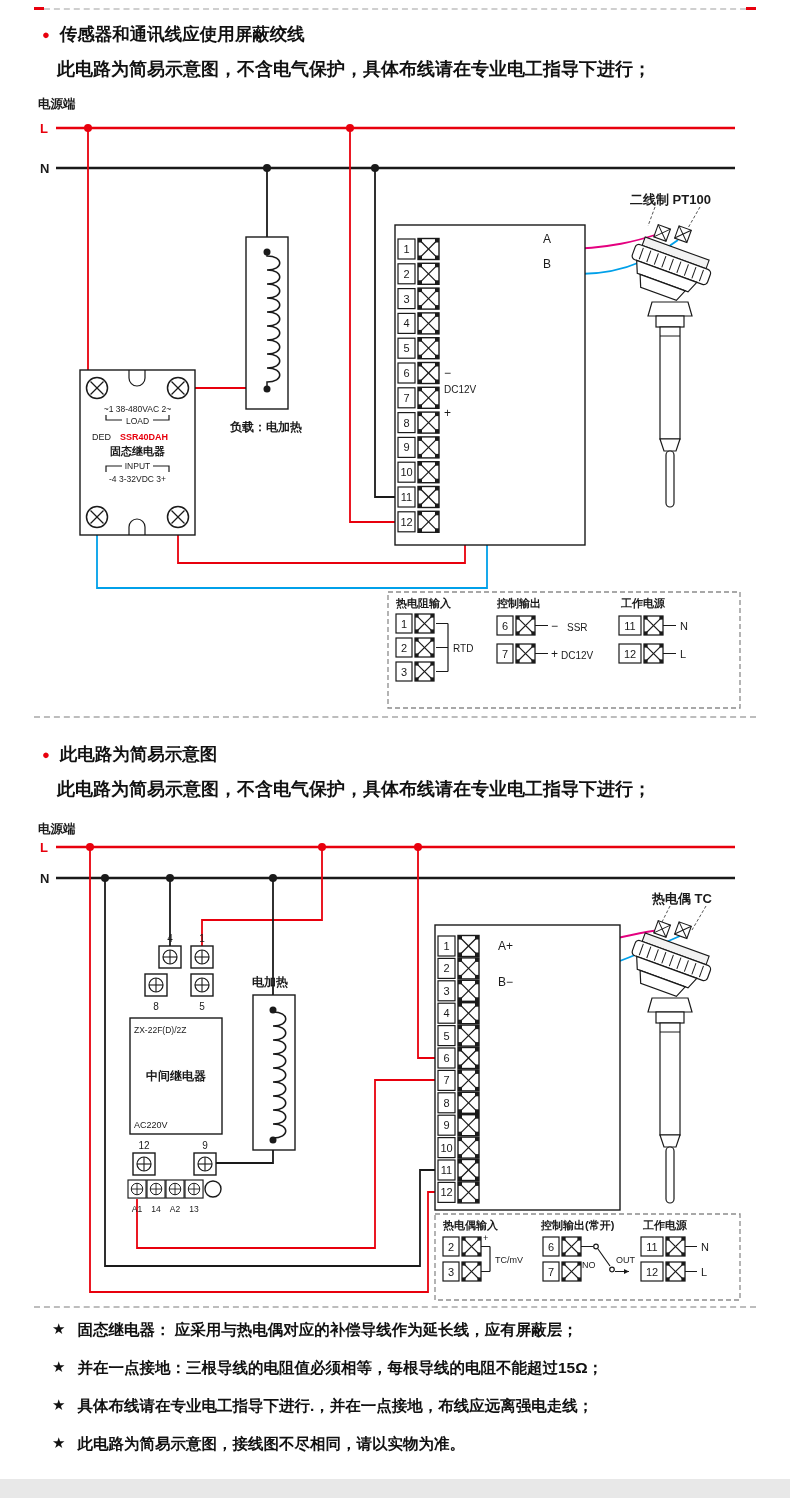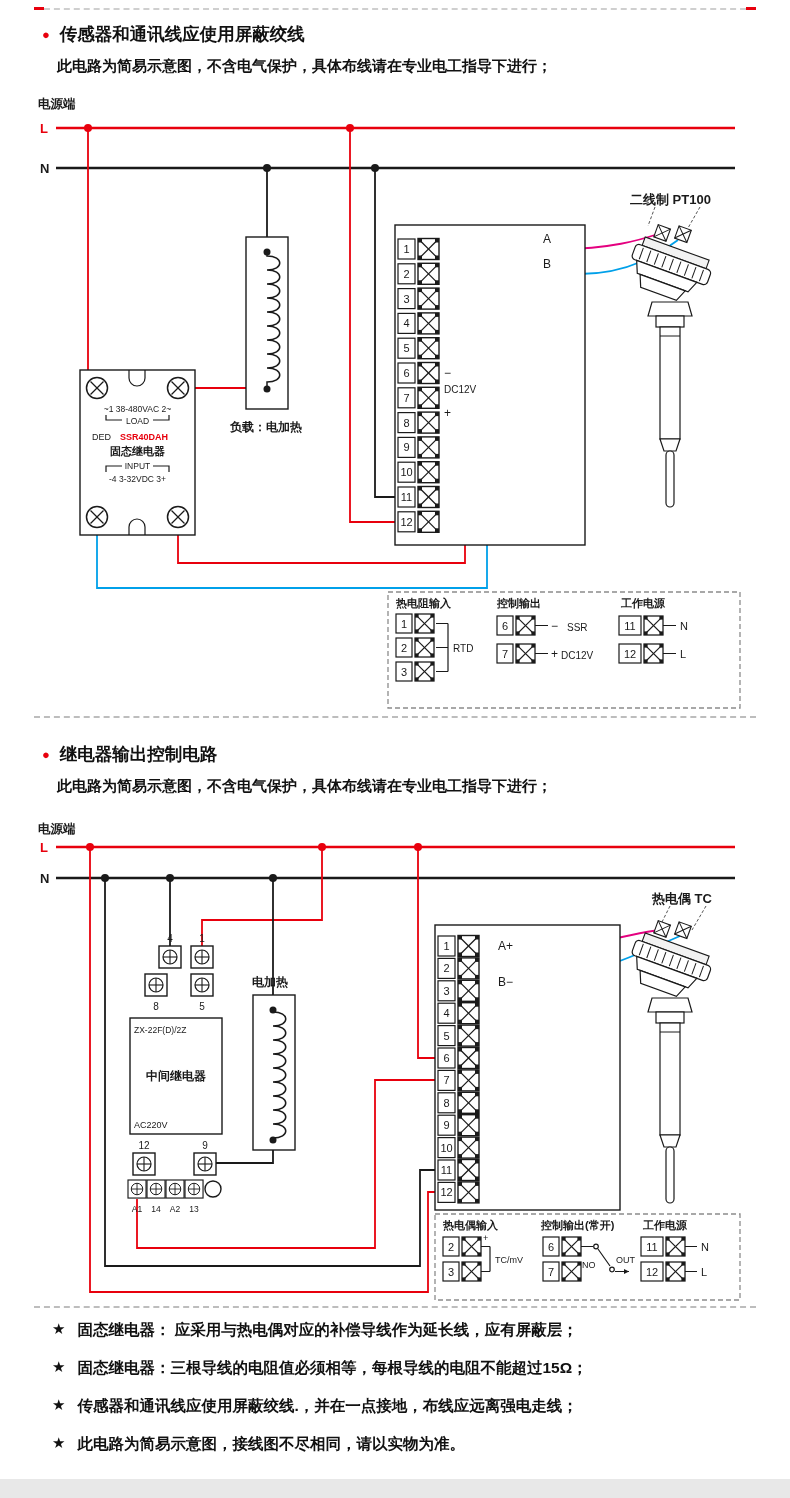--- a/index.html
+++ b/index.html
@@ -1,21 +1,21 @@
 <!DOCTYPE html>
 <html style="--wire-red: #e8000d; --wire-blue: #00a0e9; --wire-magenta: #e4007f; --bullet-red: #e8000d; --model-red: #e8000d; --ink: #1a1a1a;"><head>
 <meta charset="utf-8">
 <style>
   html,body{margin:0;padding:0;}
   body{width:790px;height:1498px;position:relative;background:#fff;overflow:hidden;
        font-family:"Liberation Sans","DejaVu Sans",sans-serif;color:#1a1a1a;}
   .abs{position:absolute;}
   .title-row{display:flex;align-items:center;gap:10px;font-size:17.5px;font-weight:bold;color:#111;}
   .bullet{color:var(--bullet-red,#e8000d);font-size:13px;line-height:1;}
-  .subtitle{font-size:15px;font-weight:bold;color:#111;}
+  .subtitle{font-size:18px;font-weight:bold;color:#111;}
   .divider{border-top:2px dashed #bdbdbd;width:722px;height:0;}
   .topdash{border-top:2px dashed #cfcfcf;width:722px;height:0;}
   .redtick{width:10px;height:3px;background:var(--bullet-red,#e8000d);}
   .fn{display:flex;align-items:flex-start;gap:12px;font-size:15.5px;font-weight:bold;color:#111;}
   .fn .star{font-size:15px;}
   .graybar{background:#e8e8e8;width:790px;height:19px;}
 
   svg text{font-family:"Liberation Sans","DejaVu Sans",sans-serif;fill:#1a1a1a;}
   .mid{text-anchor:middle;}
   .plbl{font-size:12.5px;font-weight:bold;}
@@ -302,21 +302,21 @@
     <path class="thin" d="M663,625.5 L676,625.5 M663,653.5 L676,653.5"></path>
     <text x="680" y="630" class="s11">N</text>
     <text x="680" y="658" class="s11">L</text>
   </g>
 </svg>
 
 <div class="abs divider" style="top:716px;left:34px;"></div>
 
 <div class="abs title-row" style="top:742px;left:42px;">
   <span class="bullet">●</span>
-  <span>继电器输出控制电路</span>
+  <span>此电路为简易示意图</span>
 </div>
 <div class="abs subtitle" style="top:777px;left:57px;">此电路为简易示意图，不含电气保护，具体布线请在专业电工指导下进行；</div>
 
 <svg class="abs" style="top:810px;left:0;" width="790" height="492" viewBox="0 810 790 492">
   <text x="38" y="833" class="plbl">电源端</text>
   <text x="40" y="852" class="lnlbl">L</text>
   <line x1="56" y1="847" x2="735" y2="847" class="wl"></line>
   <text x="40" y="883" class="nlbl">N</text>
   <line x1="56" y1="878" x2="735" y2="878" class="wn"></line>
 
@@ -507,24 +507,24 @@
 </svg>
 
 <div class="abs divider" style="top:1306px;left:34px;"></div>
 
 <div class="abs fn" style="top:1320px;left:52px;">
   <span class="star">★</span>
   <span>固态继电器： 应采用与热电偶对应的补偿导线作为延长线，应有屏蔽层；</span>
 </div>
 <div class="abs fn" style="top:1358px;left:52px;">
   <span class="star">★</span>
-  <span>固态继电器：三根导线的电阻值必须相等，每根导线的电阻不能超过15Ω；</span>
+  <span>并在一点接地：三根导线的电阻值必须相等，每根导线的电阻不能超过15Ω；</span>
 </div>
 <div class="abs fn" style="top:1396px;left:52px;">
   <span class="star">★</span>
-  <span>传感器和通讯线应使用屏蔽绞线.，并在一点接地，布线应远离强电走线；</span>
+  <span>具体布线请在专业电工指导下进行.，并在一点接地，布线应远离强电走线；</span>
 </div>
 <div class="abs fn" style="top:1434px;left:52px;">
   <span class="star">★</span>
   <span>此电路为简易示意图，接线图不尽相同，请以实物为准。</span>
 </div>
 
 <div class="abs graybar" style="top:1479px;left:0;"></div>
 
 </body></html>

